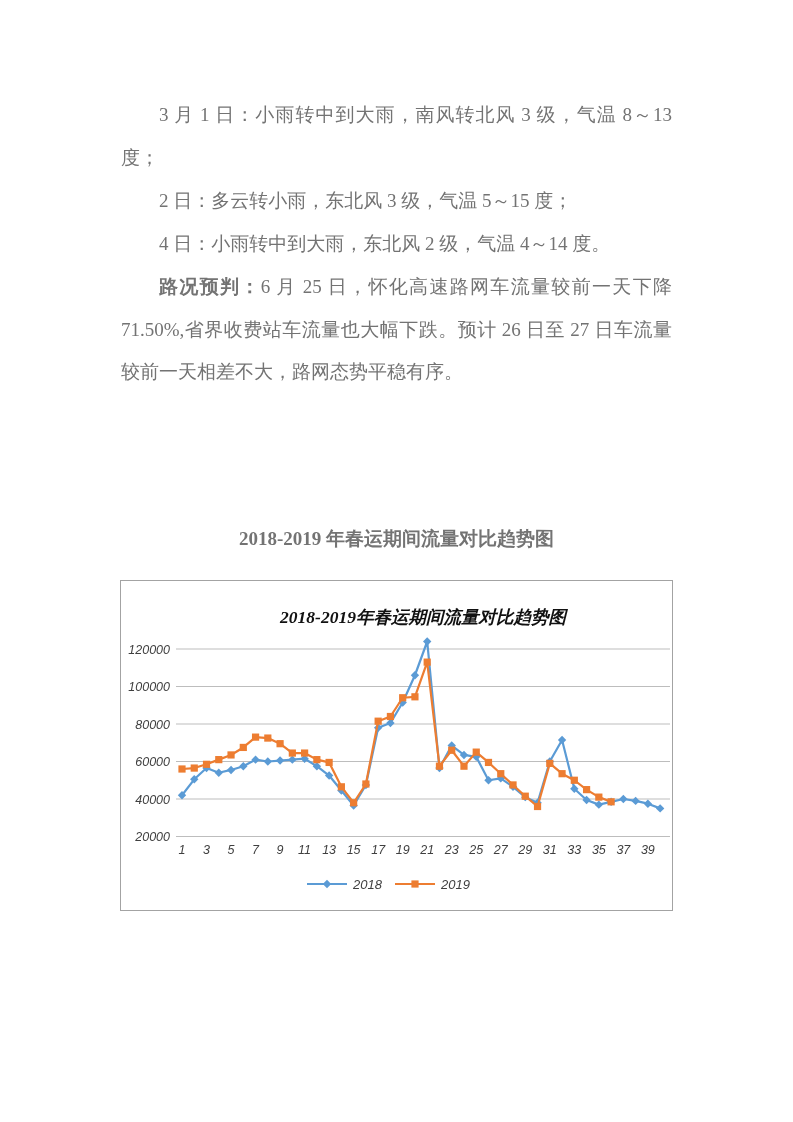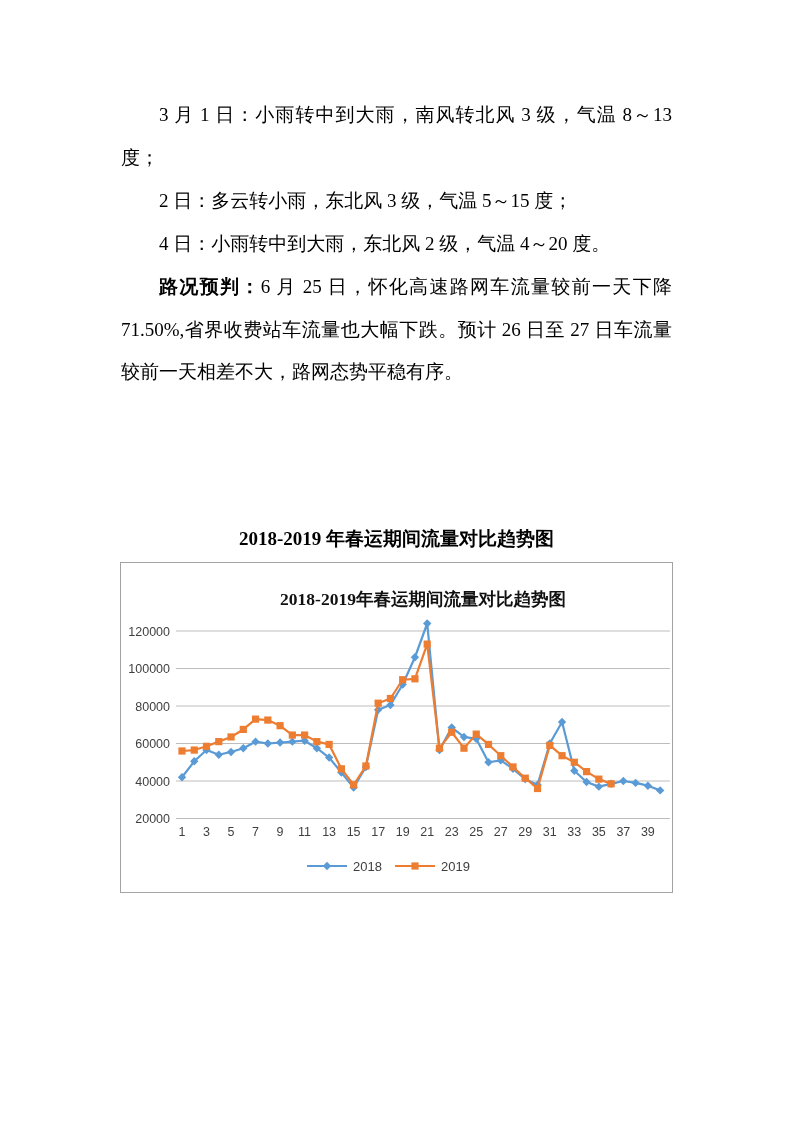--- a/index.html
+++ b/index.html
@@ -1,49 +1,49 @@
 <!DOCTYPE html>
 <html><head>
 <meta charset="utf-8">
 <style>
   html,body { margin:0; padding:0; background:#ffffff; }
   .page {
     position:relative; width:793px; height:1122px; background:#ffffff;
-    font-family:"Liberation Serif","DejaVu Serif",serif; color:#000000;
+    font-family:"Liberation Serif","DejaVu Serif",serif; color:#737373;
     overflow:hidden; margin:0 auto;
   }
   .doc-text { position:absolute; left:121px; top:94px; width:551px; font-size:19px; }
   .para { margin:0; }
   .line { display:block; line-height:42.9px; }
   .jl { text-align:justify; text-align-last:justify; }
   .indent { text-indent:38px; }
   .para.single { line-height:42.9px; text-indent:38px; }
   .lead { font-weight:bold; }
   .chart-caption {
     position:absolute; left:121px; top:524px; width:551px; margin:0;
     font-size:19px; font-weight:bold; text-align:center; line-height:30px;
   }
   .chart-frame {
-    position:absolute; left:120px; top:562px; width:551px; height:329px;
-    border:1px solid #a3a3a3; background:#ffffff;
+    position:absolute; left:120px; top:580px; width:551px; height:329px;
+    border:1px solid #a3a3a3; background:#ffffff;font-style:italic;
   }
   .chart-frame svg { display:block; width:551px; height:329px; }
 </style>
 </head>
 <body>
 
 <div class="page">
 
   <div class="doc-text">
     <p class="para">
       <span class="line jl indent">3 月 1 日：小雨转中到大雨，南风转北风 3 级，气温 8～13</span>
       <span class="line">度；</span>
     </p>
     <p class="para single">2 日：多云转小雨，东北风 3 级，气温 5～15 度；</p>
-    <p class="para single">4 日：小雨转中到大雨，东北风 2 级，气温 4～20 度。</p>
+    <p class="para single">4 日：小雨转中到大雨，东北风 2 级，气温 4～14 度。</p>
     <p class="para">
       <span class="line jl indent"><strong class="lead">路况预判：</strong><span>6 月 25 日，怀化高速路网车流量较前一天下降</span></span>
       <span class="line jl">71.50%,省界收费站车流量也大幅下跌。预计 26 日至 27 日车流量</span>
       <span class="line">较前一天相差不大，路网态势平稳有序。</span>
     </p>
   </div>
 
   <h2 class="chart-caption">2018-2019 年春运期间流量对比趋势图</h2>
 
   <div class="chart-frame">

